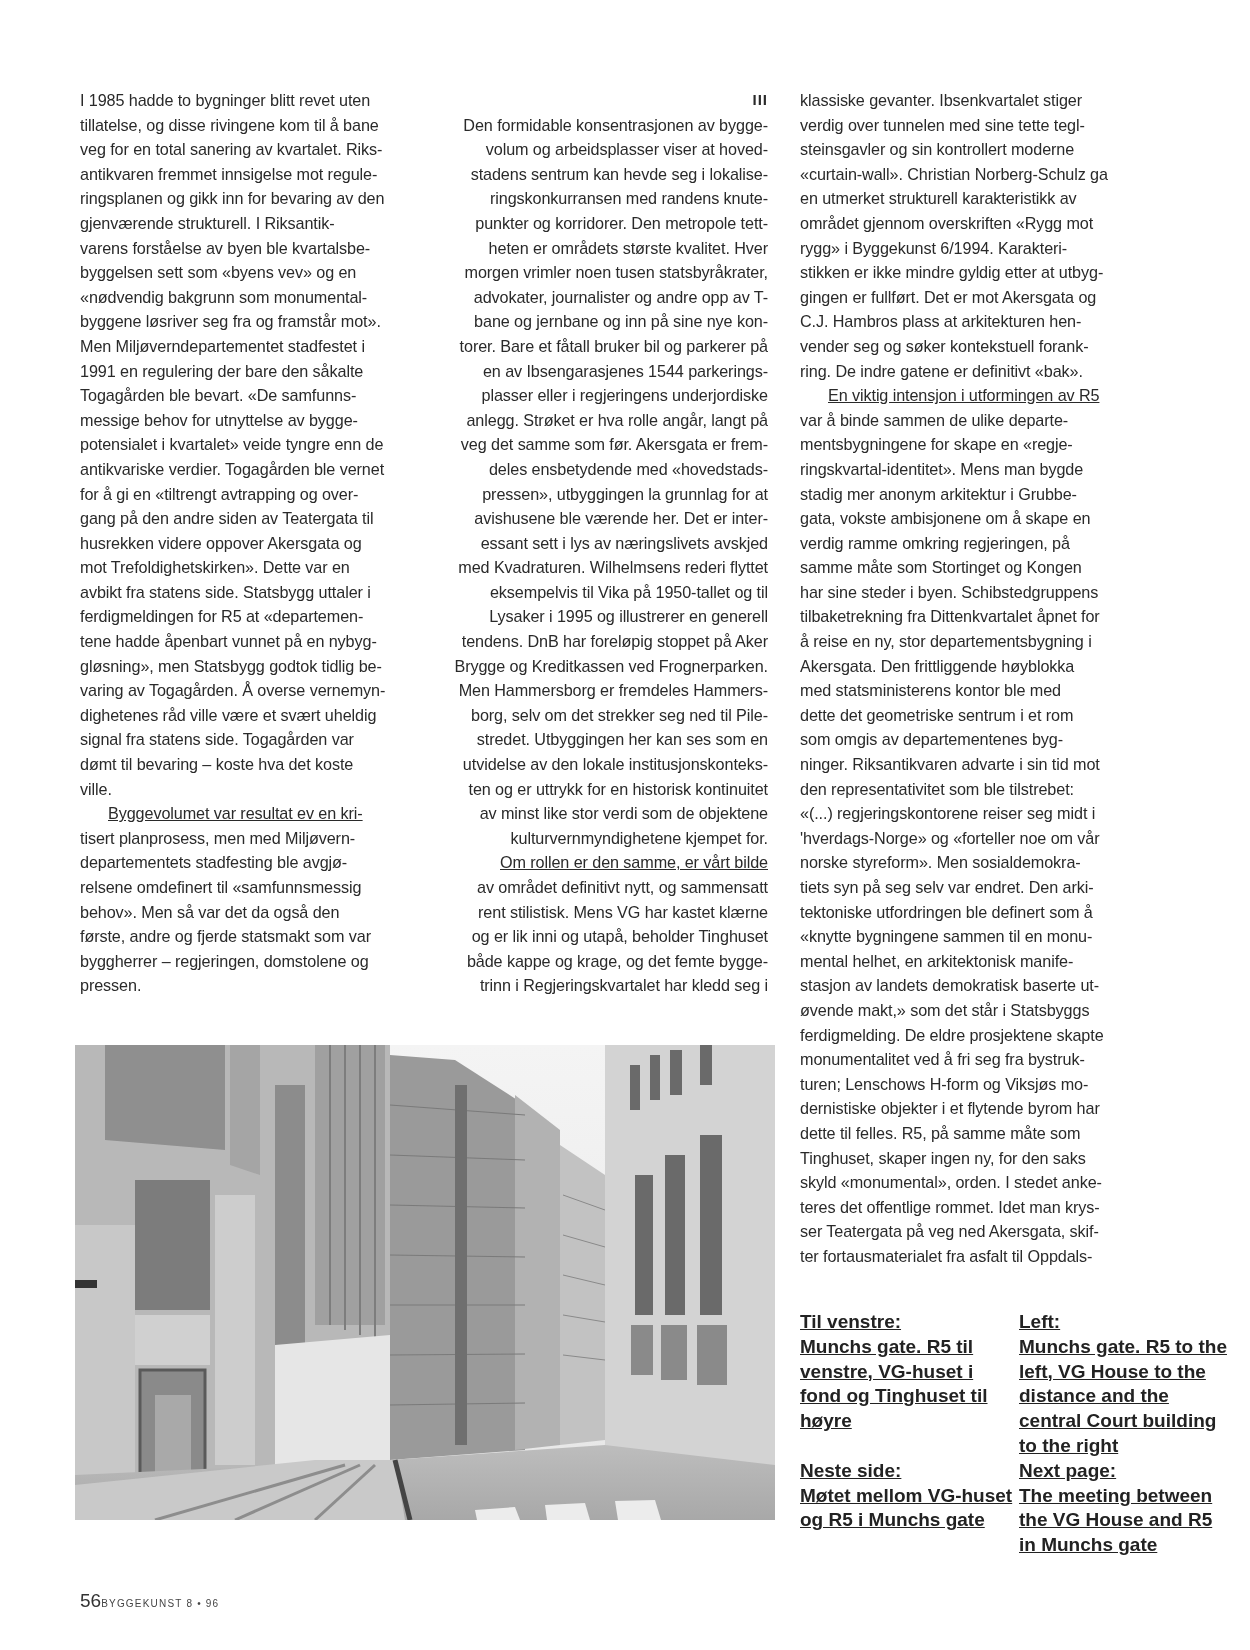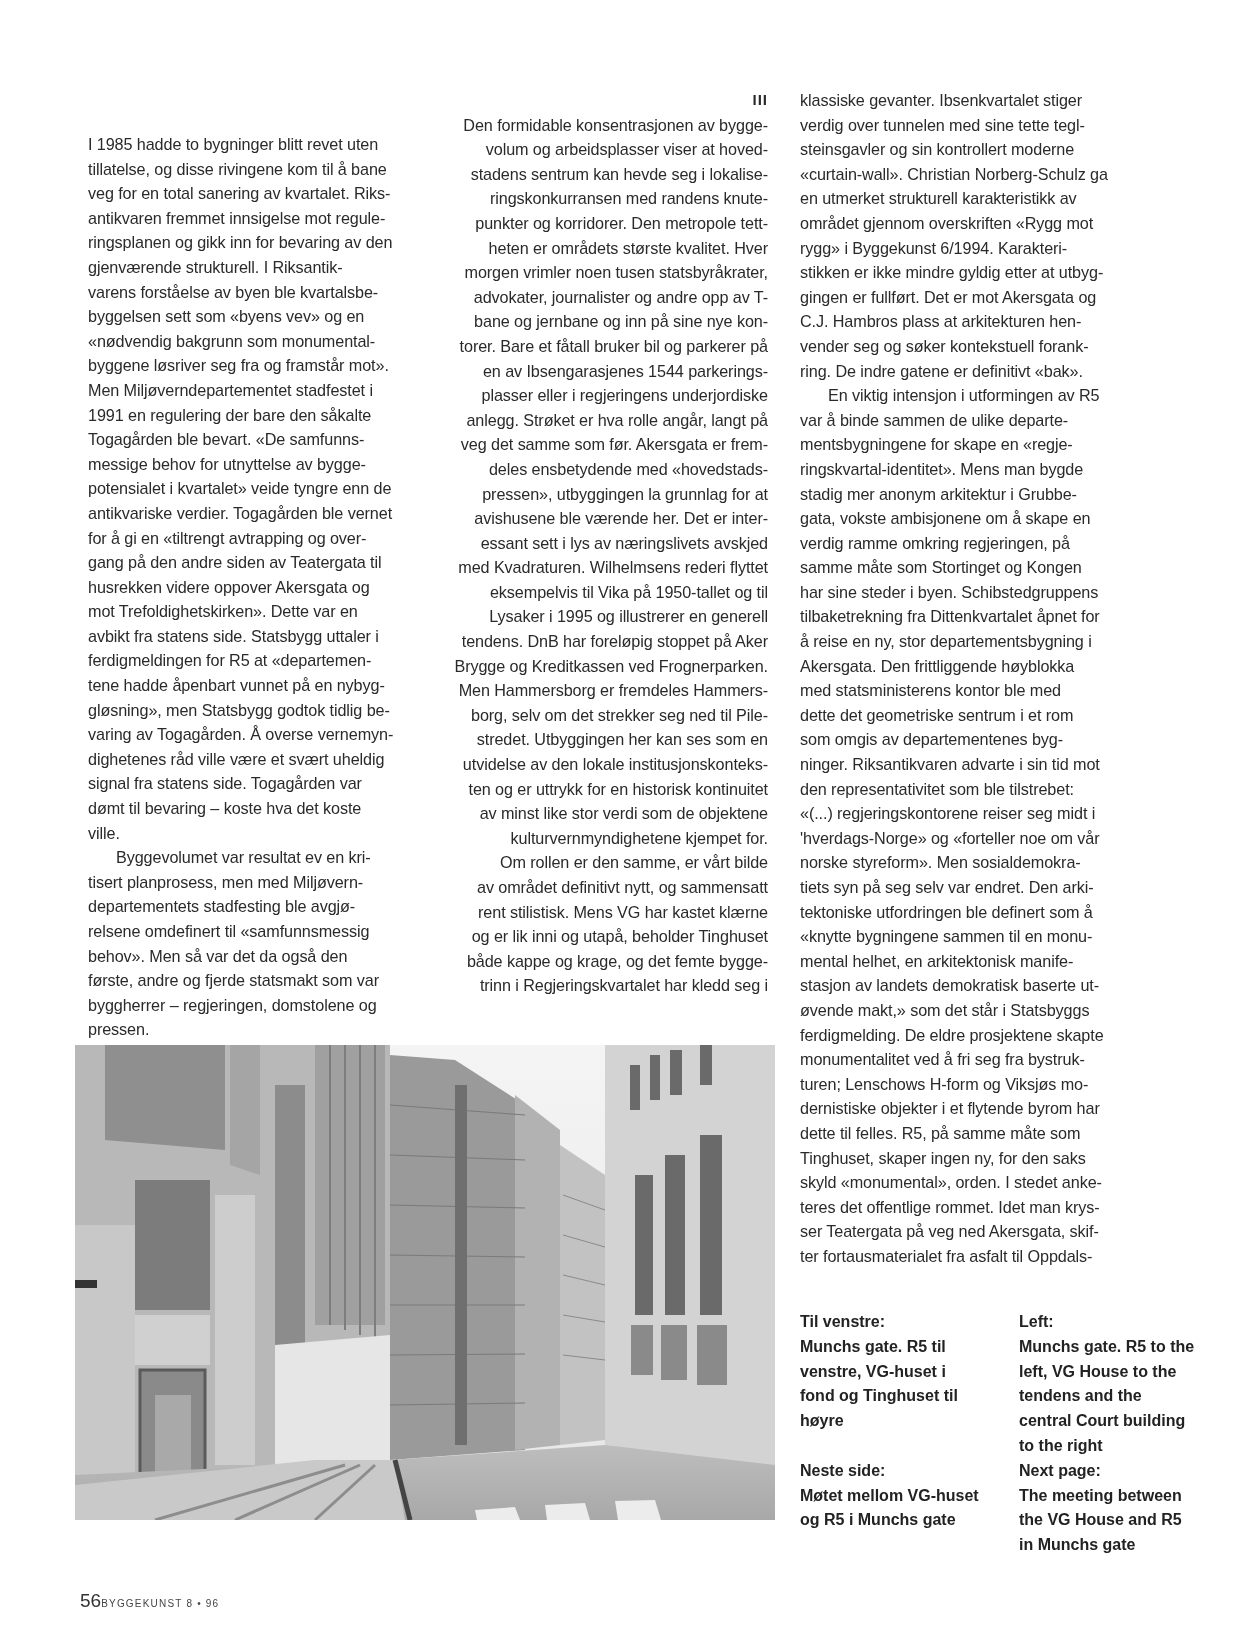--- a/index.html
+++ b/index.html
@@ -1,27 +1,27 @@
 <!DOCTYPE html>
 <html><head>
 <meta charset="utf-8">
 <style>
   html, body { margin: 0; padding: 0; background: #ffffff; }
   body { width: 1250px; height: 1650px; position: relative; overflow: hidden;
          font-family: "Liberation Sans", "DejaVu Sans", sans-serif; color: #2a2a2a; }
   .col { position: absolute; top: 88px; font-size: 16.2px; line-height: 24.6px; letter-spacing: -0.1px; }
-  .col1 { left: 88px; width: 330px; margin-top: 44px; }
+  .col1 { left: 80px; width: 330px; }
   .col2 { left: 438px; width: 330px; text-align: right; }
   .col3 { left: 800px; width: 330px; }
   .line { white-space: nowrap; display: block; height: 24.6px; }
-  .indent { padding-left: 28px; }
+  .indent { padding-left: 28px; text-decoration: underline; }
   .section-num { font-weight: bold; font-size: 15px; display: block; height: 24.6px; letter-spacing: 1px; }
   .photo { position: absolute; left: 75px; top: 1045px; width: 700px; height: 475px; overflow: hidden;
            background: #cfcfcf; }
-  .captions { position: absolute; top: 1310px; font-weight: bold; font-size: 16px; line-height: 24.8px; color: #222; }
+  .captions { position: absolute; top: 1310px; font-weight: bold; font-size: 19px; line-height: 24.8px; color: #222; text-decoration: underline; }
   .cap-left { left: 800px; width: 175px; }
   .cap-right { left: 1019px; width: 180px; }
   .cap-line { display: block; white-space: nowrap; height: 24.8px; }
   .footer { position: absolute; top: 1590px; left: 80px; display: flex; align-items: baseline; }
   .page-num { font-size: 19px; color: #333; }
   .mag-name { font-size: 10px; letter-spacing: 1.2px; color: #444; }
 </style>
 </head>
 <body>
 
@@ -255,21 +255,21 @@
     <span class="cap-line">høyre</span>
     <span class="cap-line"></span>
     <span class="cap-line">Neste side:</span>
     <span class="cap-line">Møtet mellom VG-huset</span>
     <span class="cap-line">og R5 i Munchs gate</span>
   </div>
 <div class="captions cap-right" id="capEn">
     <span class="cap-line">Left:</span>
     <span class="cap-line">Munchs gate. R5 to the</span>
     <span class="cap-line">left, VG House to the</span>
-    <span class="cap-line">tendens and the</span>
+    <span class="cap-line">distance and the</span>
     <span class="cap-line">central Court building</span>
     <span class="cap-line">to the right</span>
     <span class="cap-line">Next page:</span>
     <span class="cap-line">The meeting between</span>
     <span class="cap-line">the VG House and R5</span>
     <span class="cap-line">in Munchs gate</span>
   </div>
 
 <div class="footer">
   <span class="page-num">56</span>

